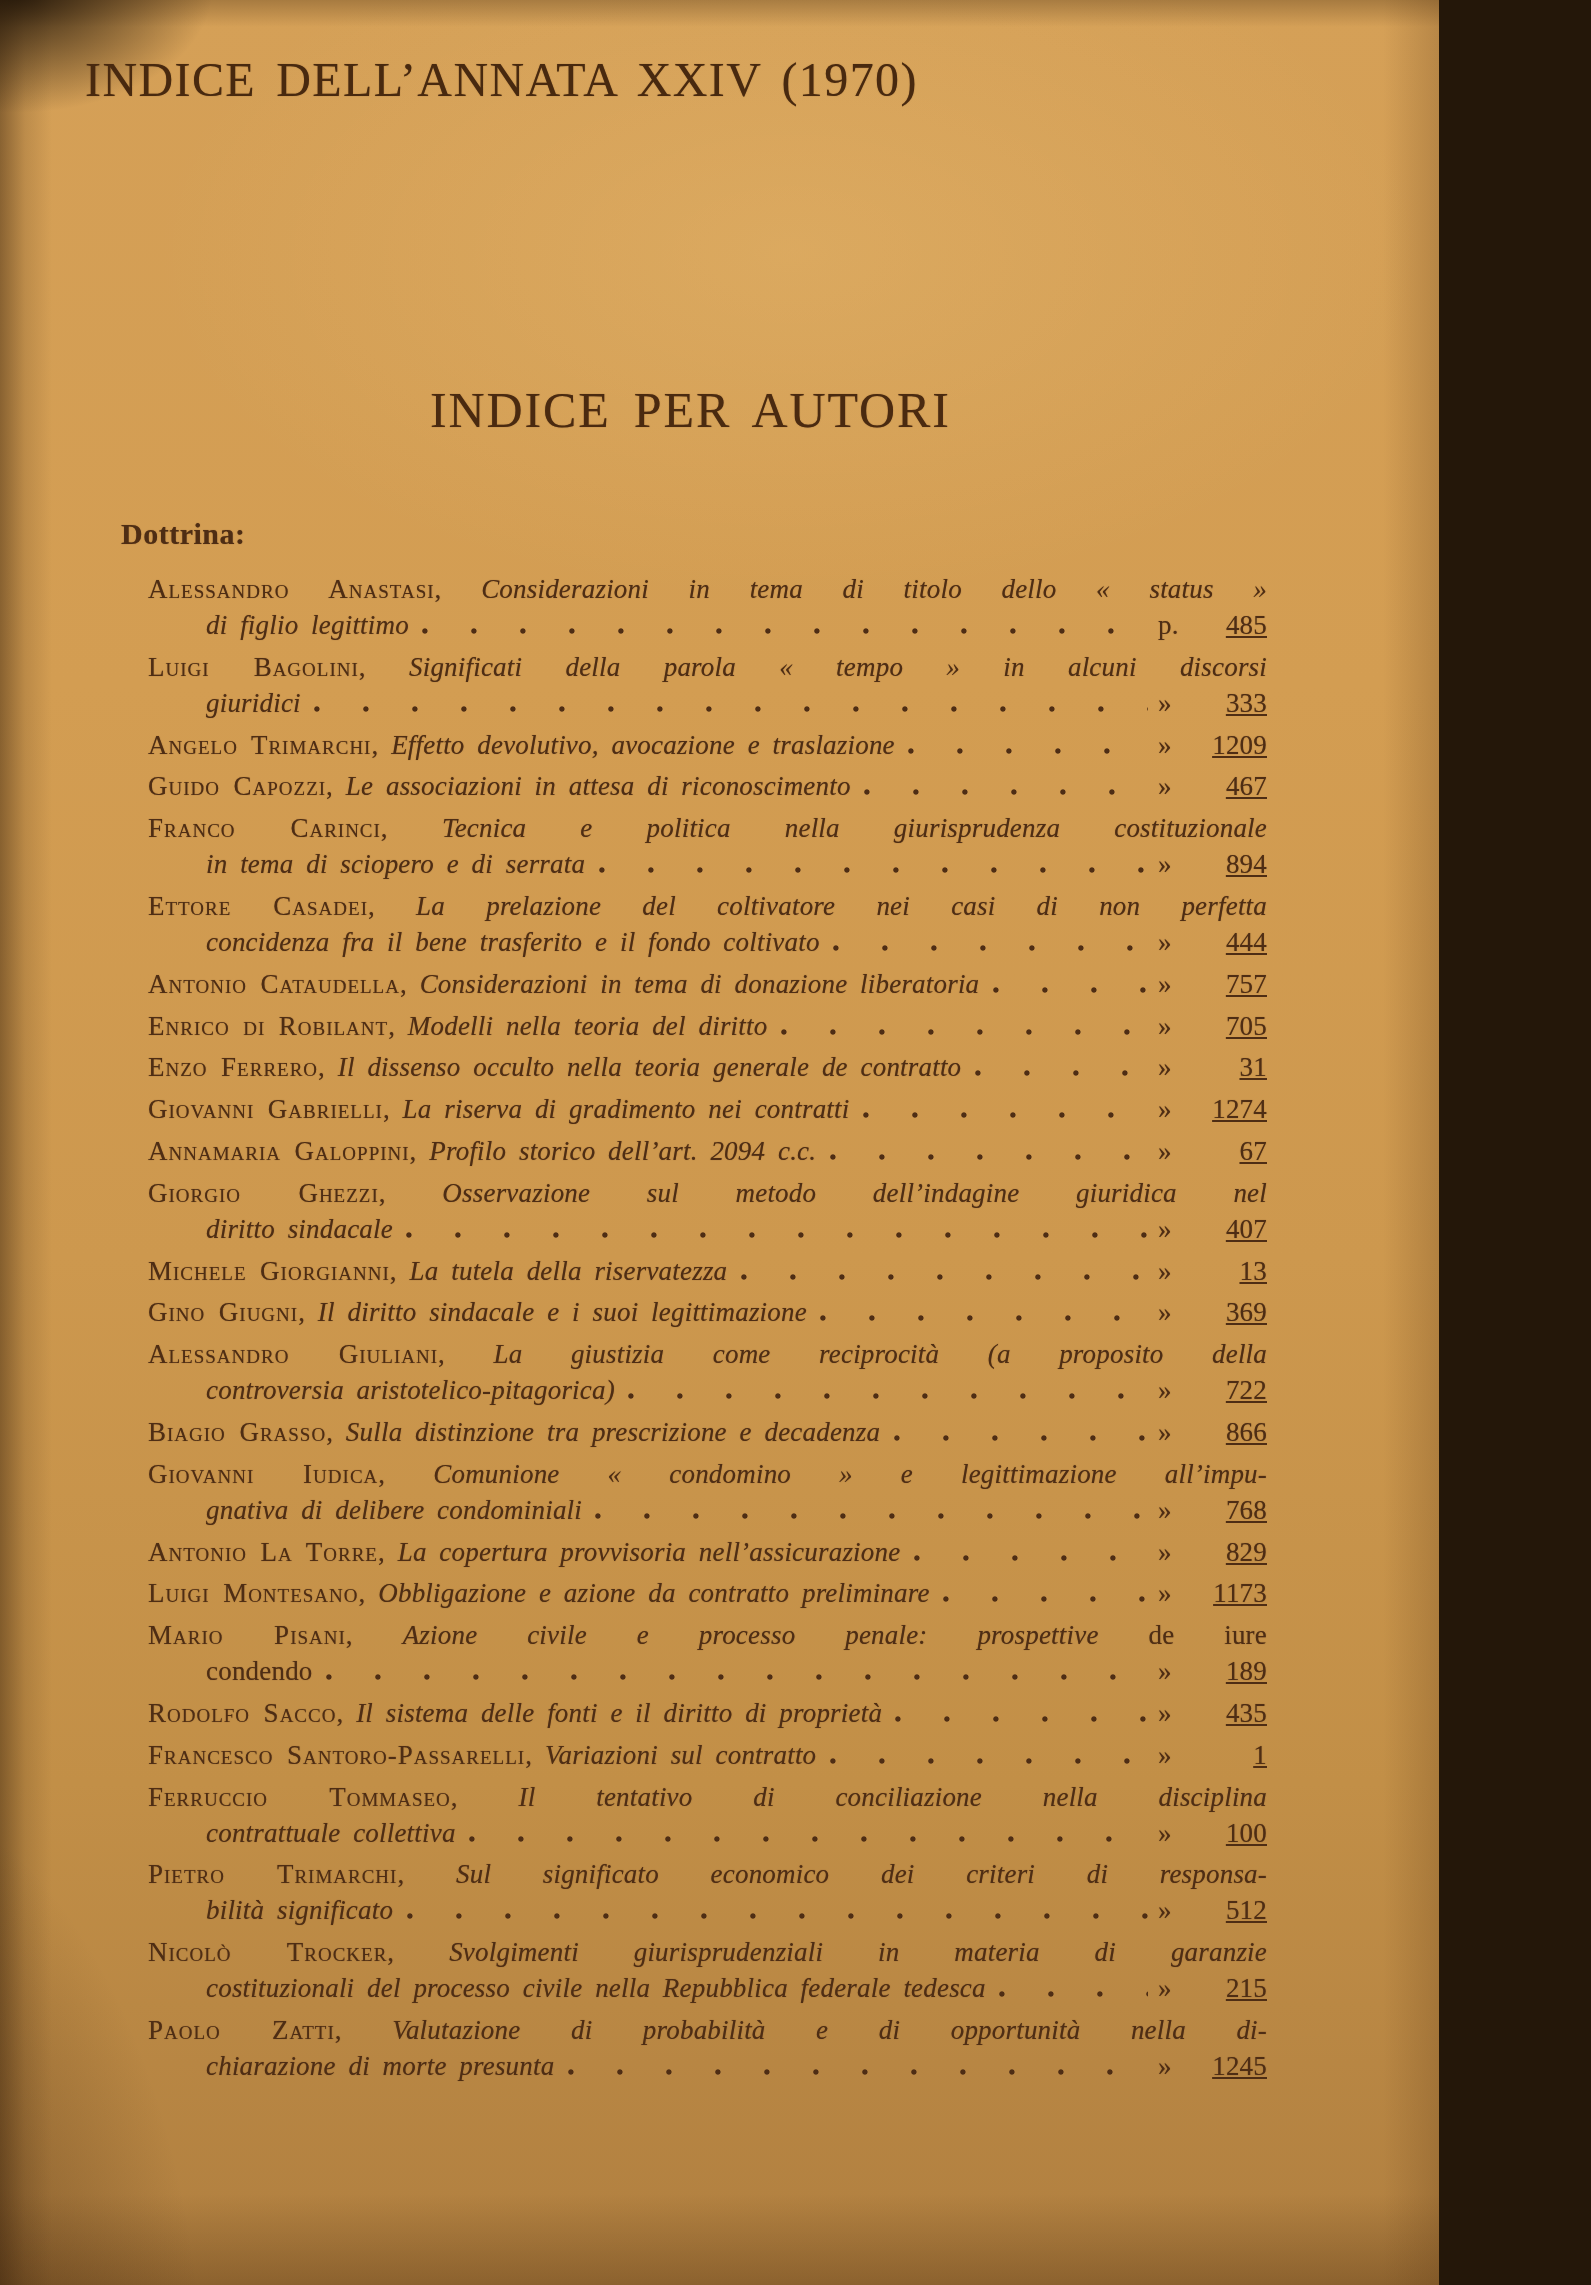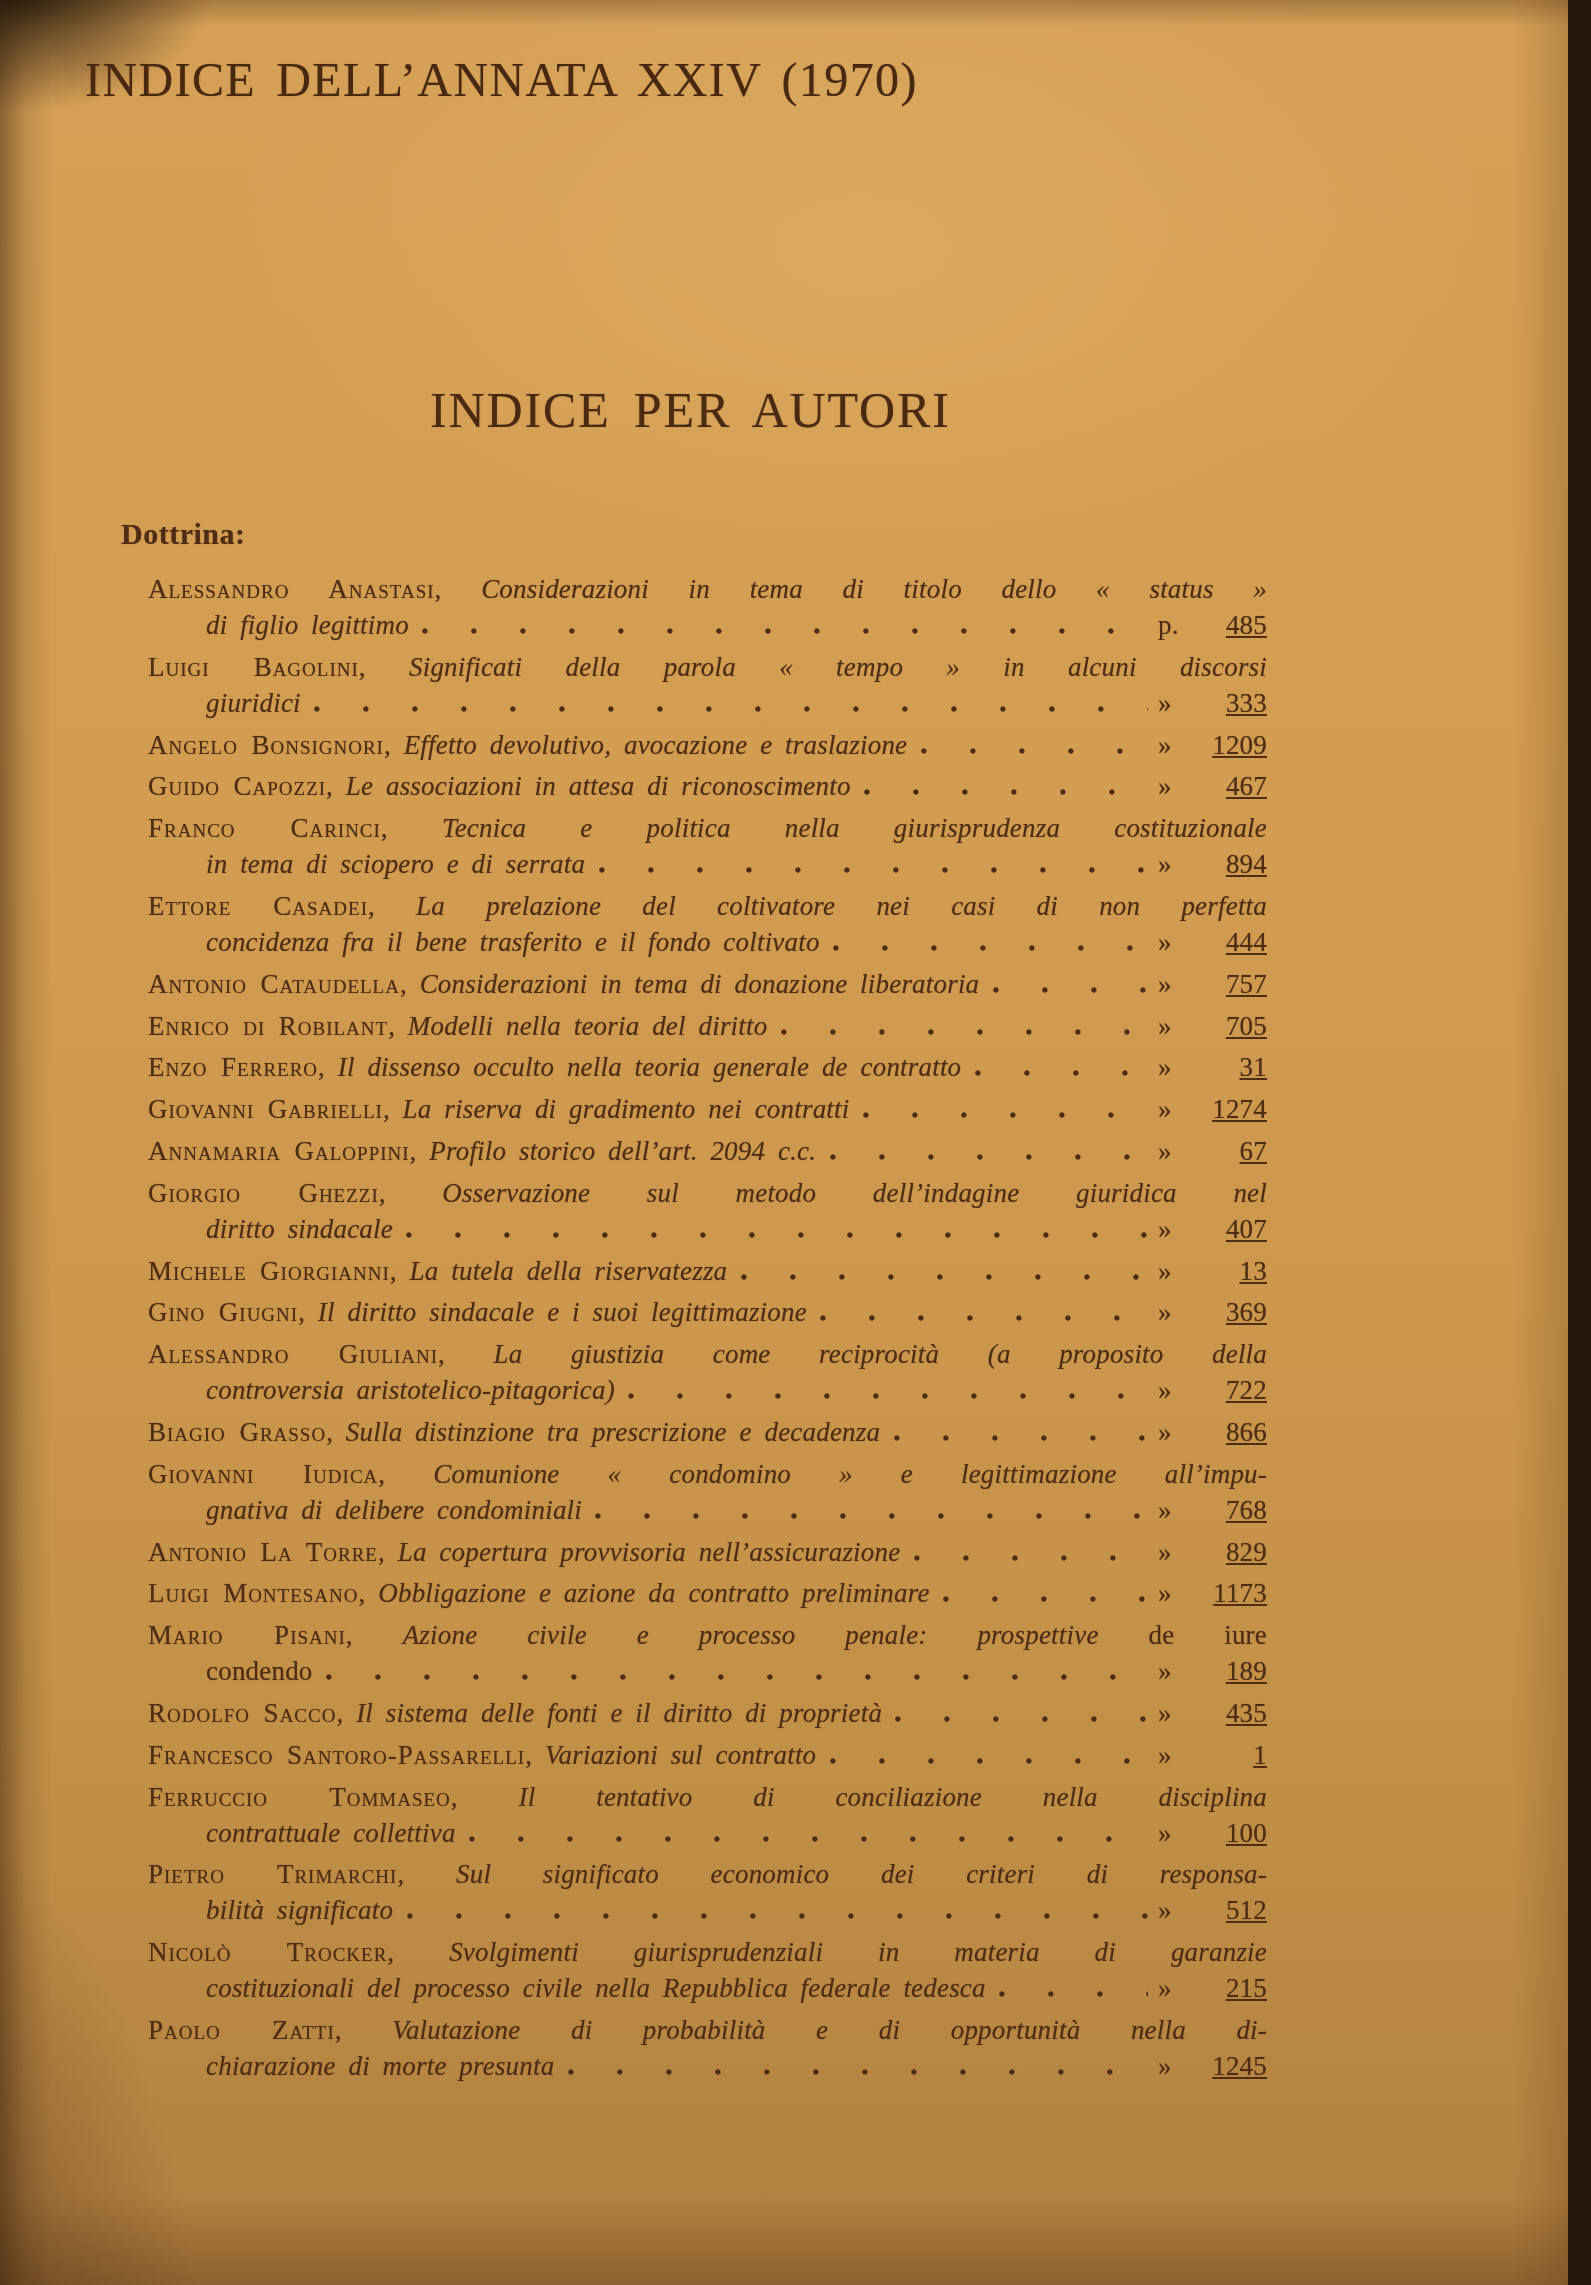--- a/index.html
+++ b/index.html
@@ -1,31 +1,32 @@
 <!DOCTYPE html>
 <html><head>
 <meta charset="utf-8">
 <style>
   html,body{margin:0;padding:0;background:#241709;}
   .page{
     position:relative;
-    width:1568px;height:2285px;
+    width:1408px;height:2285px;
     overflow:hidden;
     font-family:"Liberation Serif","DejaVu Serif",serif;
     color:#4e2d14;
     text-shadow:0 0 1px rgba(78,45,20,0.55);
     background:
       radial-gradient(ellipse 288px 183px at 17.3px -11.5px, rgba(28,17,6,0.92), rgba(28,17,6,0) 68%),
       radial-gradient(ellipse 500px 913px at -144px 2421px, rgba(58,33,12,0.62), rgba(58,33,12,0) 70%),
       linear-gradient(90deg, rgba(62,38,14,0.50) 0px, rgba(62,38,14,0.16) 25px, rgba(62,38,14,0) 52px),
       linear-gradient(270deg, rgba(98,62,24,0.26) 0px, rgba(98,62,24,0) 56px),
       linear-gradient(0deg, rgba(86,54,20,0.40) 0px, rgba(86,54,20,0) 91px),
       linear-gradient(180deg, rgba(70,44,16,0.32) 0px, rgba(70,44,16,0) 27px),
       radial-gradient(ellipse 913px 500px at 55% 11%, rgba(255,222,150,0.16), rgba(255,222,150,0) 70%),
       linear-gradient(180deg, #d5a057 0%, #d39d52 30%, #cd984e 55%, #c28f47 78%, #b07f40 100%);
+    padding-left: 31px;
   }
   .annata-title{
     position:absolute;left:85px;top:54px;
     font-size:48px;line-height:1.1;
     letter-spacing:1.4px;word-spacing:6.7px;
     white-space:nowrap;color:#48290f;
   }
   .per-autori{
     position:absolute;left:430px;top:384px;
     font-size:50px;line-height:1.05;
@@ -84,21 +85,21 @@
           <span class="txt"><span class="seg it">giuridici</span></span>
           <span class="leader"></span>
           <span class="pageref">
             <span class="mkr">»</span>
             <span class="num">333</span>
           </span>
         </div>
       </div>
       <div class="entry">
         <div class="line last">
-          <span class="txt"><span class="seg sc">Angelo Bonsignori</span><span class="seg">, </span><span class="seg it">Effetto devolutivo, avocazione e traslazione</span></span>
+          <span class="txt"><span class="seg sc">Angelo Trimarchi</span><span class="seg">, </span><span class="seg it">Effetto devolutivo, avocazione e traslazione</span></span>
           <span class="leader"></span>
           <span class="pageref">
             <span class="mkr">»</span>
             <span class="num">1209</span>
           </span>
         </div>
       </div>
       <div class="entry">
         <div class="line last">
           <span class="txt"><span class="seg sc">Guido Capozzi</span><span class="seg">, </span><span class="seg it">Le associazioni in attesa di riconoscimento</span></span>

